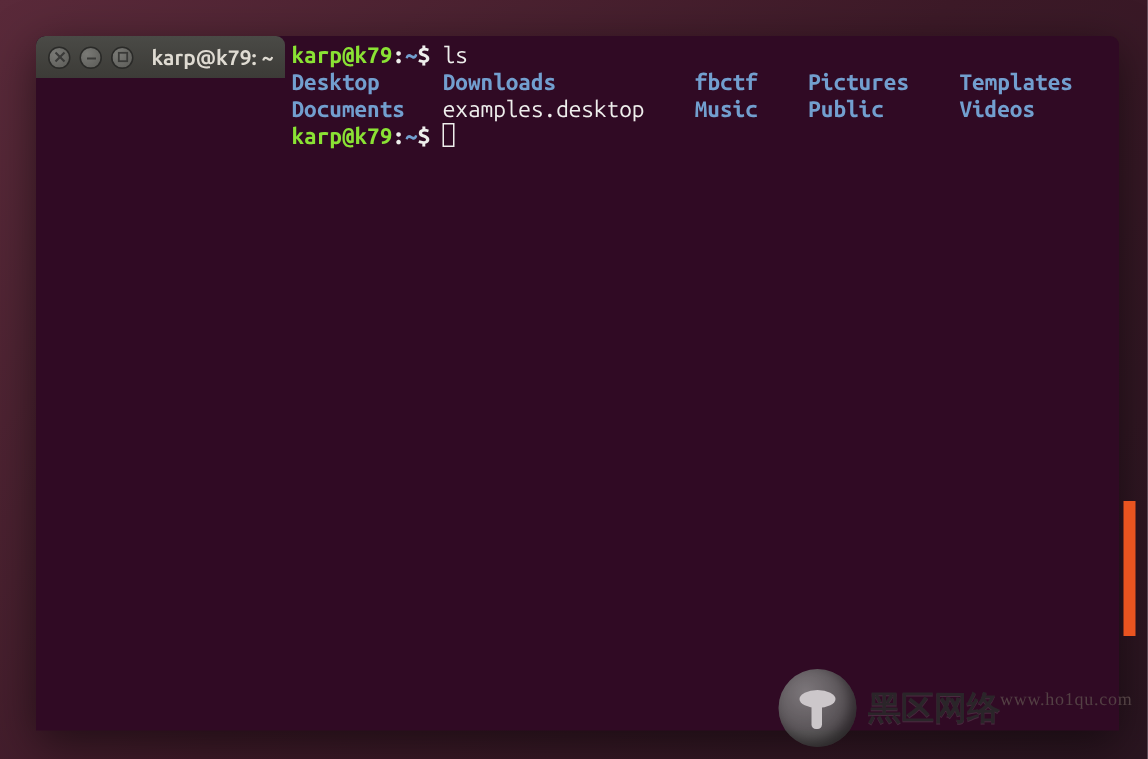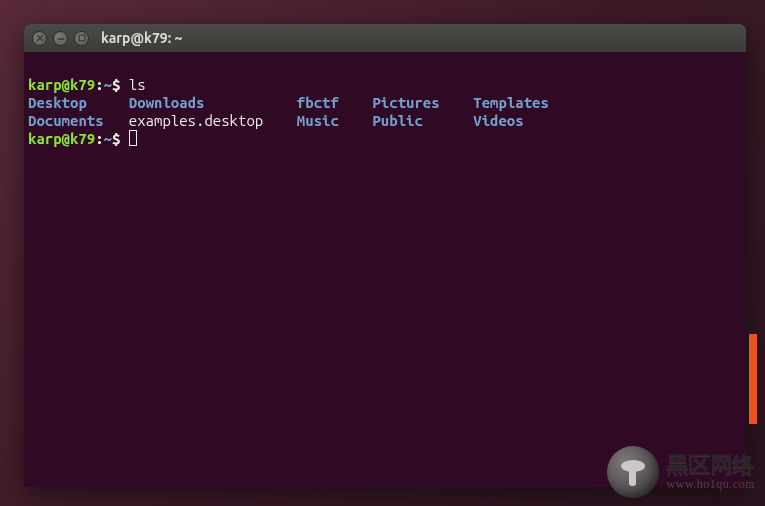--- a/index.html
+++ b/index.html
@@ -14,21 +14,20 @@
     .terminal-window {
       position: absolute;
       left: 24px;
       top: 24px;
       width: 722px;
       height: 463px;
       background: #300a24;
       border-radius: 6px 6px 0 0;
       box-shadow: 0 8px 30px rgba(0,0,0,0.5);
       display: flex;
-      flex-direction: column;
       overflow: hidden;
     }
     .titlebar {
       height: 28px;
       background: linear-gradient(to bottom, #4a4a46 0%, #3c3b37 100%);
       display: flex;
       align-items: center;
       padding: 0 8px;
       gap: 6px;
       border-radius: 6px 6px 0 0;
@@ -56,21 +55,20 @@
     }
     .terminal-body {
       flex: 1;
       padding: 4px 4px;
       font-size: 15px;
       line-height: 18px;
       color: #eeeeec;
       white-space: pre;
       font-family: "Ubuntu Mono", "DejaVu Sans Mono", monospace;
       overflow: hidden;
-      margin-top: 20px;
     }
     .prompt-user { color: #8ae234; font-weight: bold; }
     .prompt-path { color: #729fcf; font-weight: bold; }
     .prompt-sep { color: #eeeeec; font-weight: bold; }
     .dir { color: #729fcf; font-weight: bold; }
     .file { color: #eeeeec; }
     .cursor {
       display: inline-block;
       width: 8px;
       height: 16px;
@@ -119,21 +117,21 @@
       position: absolute;
       left: 22px;
       top: 22px;
       width: 7px;
       height: 18px;
       border-radius: 3px;
       background: #e8e8e8;
     }
     .watermark-text {
       display: flex;
-      flex-direction: column;
+      flex-direction: row;
       line-height: 1.1;
     }
     .watermark-main {
       font-size: 22px;
       font-weight: bold;
       color: #2a2a2a;
       font-family: "SimHei", "Microsoft YaHei", sans-serif;
       text-shadow: 0 1px 0 rgba(255,255,255,0.15);
     }
     .watermark-sub {

